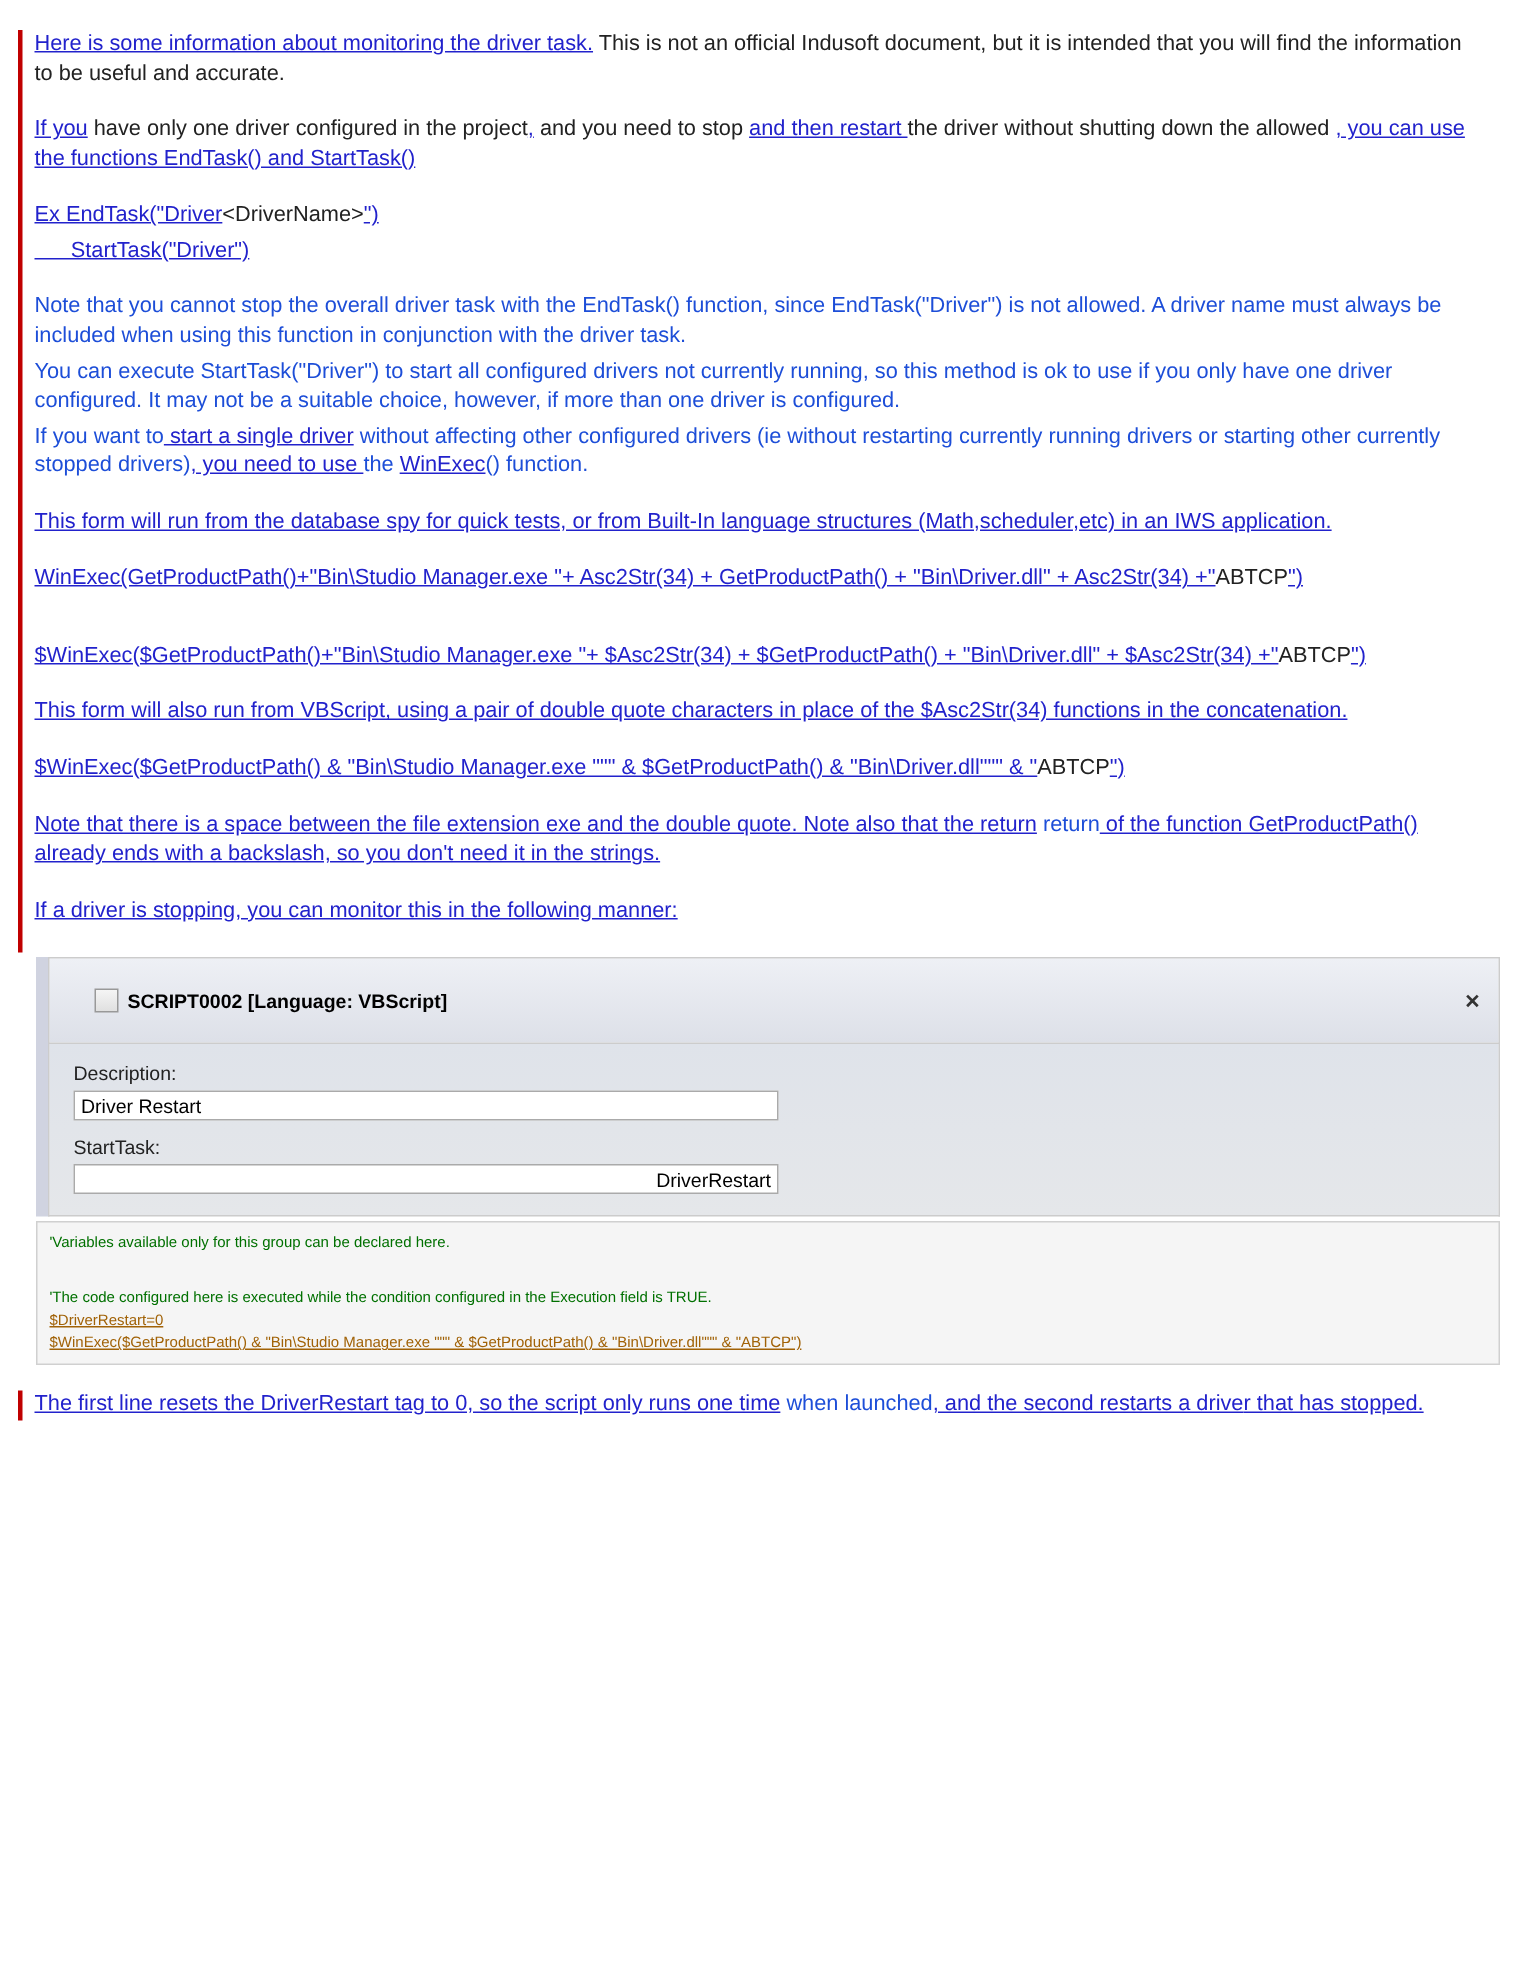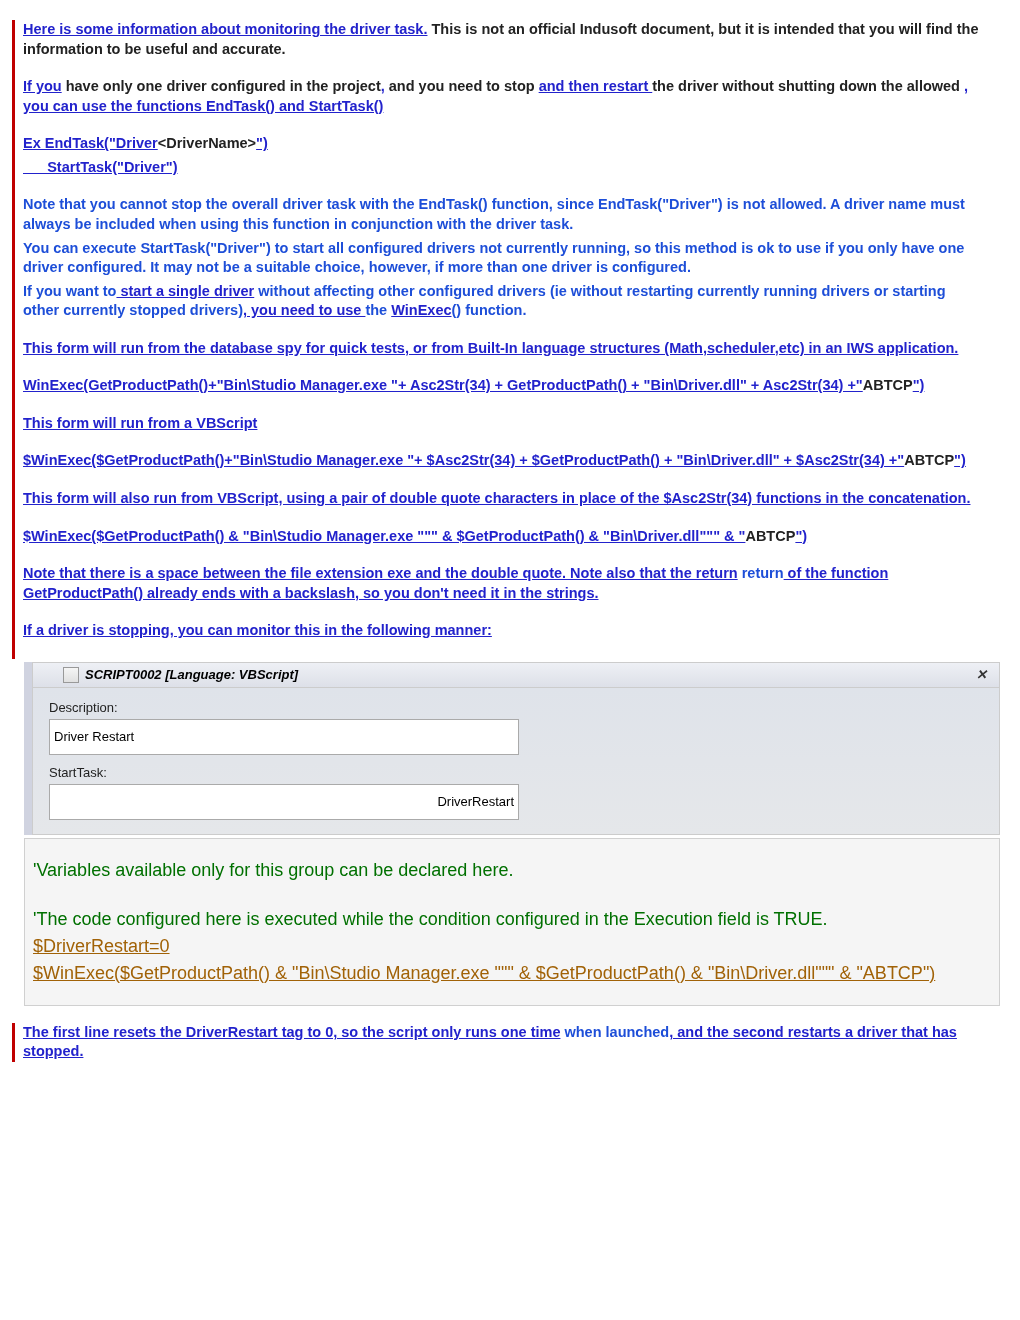--- a/index.html
+++ b/index.html
@@ -14,71 +14,70 @@
       border-left: 3px solid #c00000;
       padding-left: 8px;
       margin-bottom: 2px;
     }
     .rev {
       color: #2222cc;
       text-decoration: underline;
     }
     .norm { color: #222; }
     .normblue { color: #1d4ed8; }
-    p { line-height: 1.35; margin: 0 17px 4px 0; font-weight: bold; }
+    p { line-height: 1.35; margin: 0 17px 4px 0; }
     .gap { height: 14px; }
     .mono {
       font-family: Arial, Helvetica, sans-serif;
     }
     .screenshot1 {
       margin: 3px 0 3px 12px;
       border-left: 8px solid #d0d3e0;
     }
     .tab-header {
       background: linear-gradient(#eef0f5, #dde0e8);
       border: 1px solid #ccc;
       display: flex;
       align-items: center;
-      padding: 4px 30px;
+      padding: 20px 30px;
       font-size: 13px;
       font-weight: bold;
       gap: 6px;
-      font-style: italic;
     }
     .tab-icon {
       width: 16px; height: 16px; display: inline-block;
       background: linear-gradient(#f5f5f5,#e0e0e0);
       border: 1px solid #999;
       position: relative;
     }
     .tab-close { margin-left: auto; margin-right: -18px; color: #333; font-weight: bold; }
     .form-body {
       background: linear-gradient(#dfe3ea, #e5e7ea);
       border: 1px solid #ccc;
       border-top: none;
       padding: 12px 16px 14px 16px;
     }
     .form-label { font-size: 13px; margin-bottom: 4px; color: #222; }
     .form-input {
       width: 470px;
-      height: 36px;
+      height: 20px;
       border: 1px solid #aaa;
       background: #fff;
       font-size: 13px;
       padding: 2px 4px;
       margin-bottom: 10px;
       display: block;
     }
     .code-area {
       background: #f5f5f5;
       border: 1px solid #d0d0d0;
       margin: 3px 0 3px 12px;
-      padding: 18px 8px;
+      padding: 6px 8px;
       font-family: Arial, sans-serif;
-      font-size: 18px;
+      font-size: 10px;
       color: #007000;
       line-height: 1.5;
     }
     .code-black { color: #a16207; text-decoration: underline; }
   </style>
 </head>
 <body>
 
 <div class="vbar">
   <p><span class="rev">Here is some information about monitoring the driver task.</span><span class="norm"> This is not an official Indusoft document, but it is intended that you will find the information to be useful and accurate.</span></p>
@@ -89,21 +88,20 @@
   <p class="mono" style="white-space:pre;"><span class="rev">      StartTask("Driver")</span></p>
   <div class="gap"></div>
   <p class="normblue">Note that you cannot stop the overall driver task with the EndTask() function, since EndTask("Driver") is not allowed. A driver name must always be included when using this function in conjunction with the driver task.</p>
   <p class="normblue">You can execute StartTask("Driver") to start all configured drivers not currently running, so this method is ok to use if you only have one driver configured. It may not be a suitable choice, however, if more than one driver is configured.</p>
   <p><span class="normblue">If you want to</span><span class="rev"> start a single driver</span><span class="normblue"> without affecting other configured drivers (ie without restarting currently running drivers or starting other currently stopped drivers)</span><span class="rev">, you need to use </span><span class="normblue">the </span><span class="rev">WinExec</span><span class="normblue">() function.</span></p>
   <div class="gap"></div>
   <p class="rev">This form will run from the database spy for quick tests, or from Built-In language structures (Math,scheduler,etc) in an IWS application.</p>
   <div class="gap"></div>
   <p class="mono"><span class="rev">WinExec(GetProductPath()+"Bin\Studio Manager.exe "+ Asc2Str(34) + GetProductPath() + "Bin\Driver.dll" + Asc2Str(34) +"</span><span class="norm">ABTCP</span><span class="rev">")</span></p>
   <div class="gap"></div>
-  <p class="rev">This form will run from a VBScript</p>
   <div class="gap"></div>
   <p class="mono"><span class="rev">$WinExec($GetProductPath()+"Bin\Studio Manager.exe "+ $Asc2Str(34) + $GetProductPath() + "Bin\Driver.dll" + $Asc2Str(34) +"</span><span class="norm">ABTCP</span><span class="rev">")</span></p>
   <div class="gap"></div>
   <p class="rev">This form will also run from VBScript, using a pair of double quote characters in place of the $Asc2Str(34) functions in the concatenation.</p>
   <div class="gap"></div>
   <p class="mono"><span class="rev">$WinExec($GetProductPath() &amp; "Bin\Studio Manager.exe """ &amp; $GetProductPath() &amp; "Bin\Driver.dll""" &amp; "</span><span class="norm">ABTCP</span><span class="rev">")</span></p>
   <div class="gap"></div>
   <p><span class="rev">Note that there is a space between the file extension exe and the double quote. Note also that the return</span><span class="normblue"> return</span><span class="rev"> of the function GetProductPath() already ends with a backslash, so you don't need it in the strings.</span></p>
   <div class="gap"></div>
   <p class="rev">If a driver is stopping, you can monitor this in the following manner:</p>

